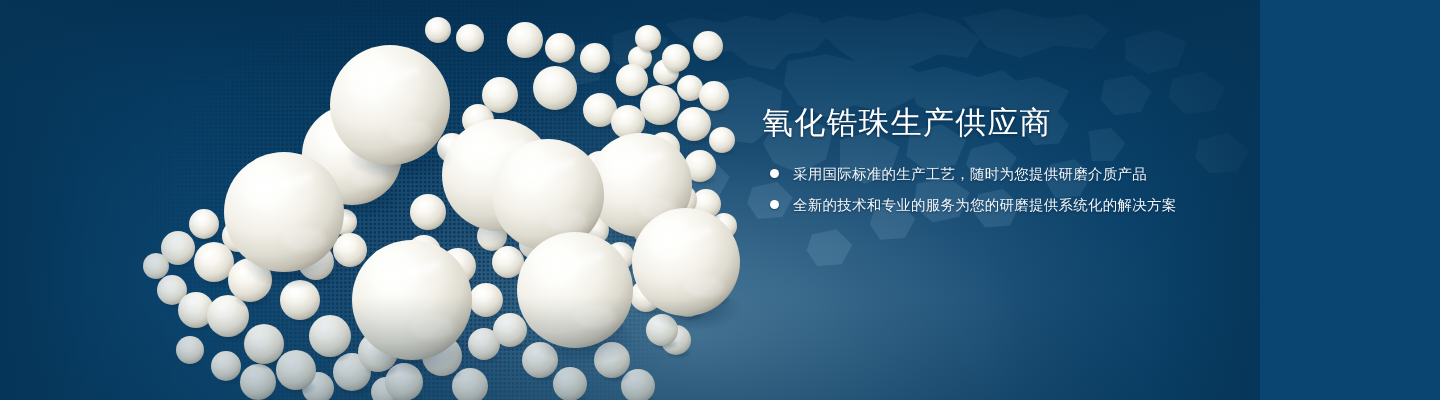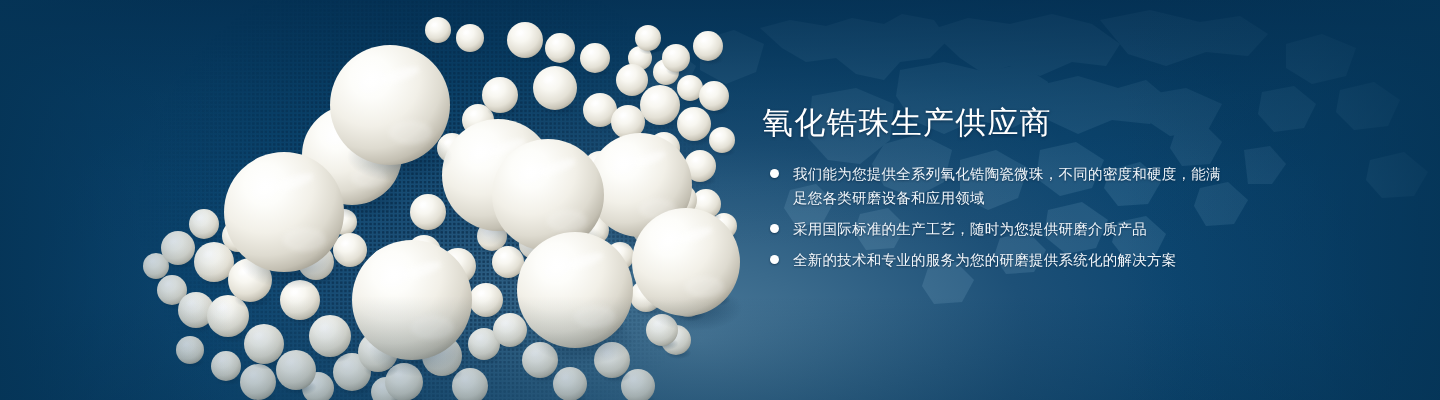--- a/index.html
+++ b/index.html
@@ -1,17 +1,17 @@
 <!DOCTYPE html>
 <html><head>
 <meta charset="utf-8">
 <style>
   html,body{margin:0;padding:0;background:#0a4571;}
   #banner{
-    position:relative;width:1440px;height:400px;overflow:hidden;
+    position:relative;width:1260px;height:400px;overflow:hidden;
     font-family:"Liberation Sans","DejaVu Sans",sans-serif;
     background:#0a4571;
   }
   
   .layer{position:absolute;inset:0;}
   #bg-base{
     background:
       radial-gradient(ellipse 680px 420px at 700px 340px, #4a7898 0%, #3a6a8c 18%, #1d5077 48%, #0d4670 72%, #083f68 100%);
   }
   #bg-topdark{
@@ -425,24 +425,20 @@
       </g>
   </svg>
 
   <div class="layer" id="bg-edges"></div>
 
   <div id="copy">
     <div id="headline">氧化锆珠生产供应商</div>
     <div id="bullets">
       <div class="bullet">
         <span class="dot"></span>
-        <span class="txt">我们能为您提供全系列氧化锆陶瓷微珠，不同的密度和硬度，能满足您各类研磨设备和应用领域</span>
-      </div>
-      <div class="bullet">
-        <span class="dot"></span>
         <span class="txt">采用国际标准的生产工艺，随时为您提供研磨介质产品</span>
       </div>
       <div class="bullet">
         <span class="dot"></span>
         <span class="txt">全新的技术和专业的服务为您的研磨提供系统化的解决方案</span>
       </div>
     </div>
   </div>
 
 </div>

